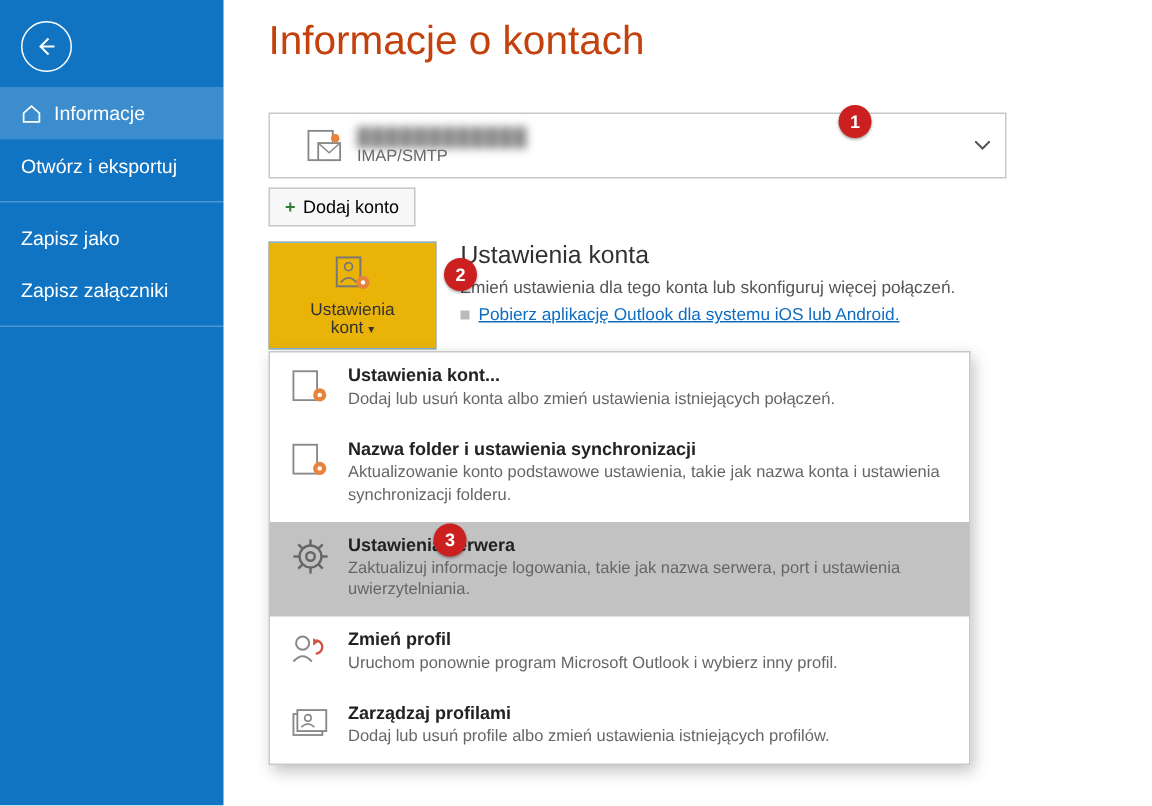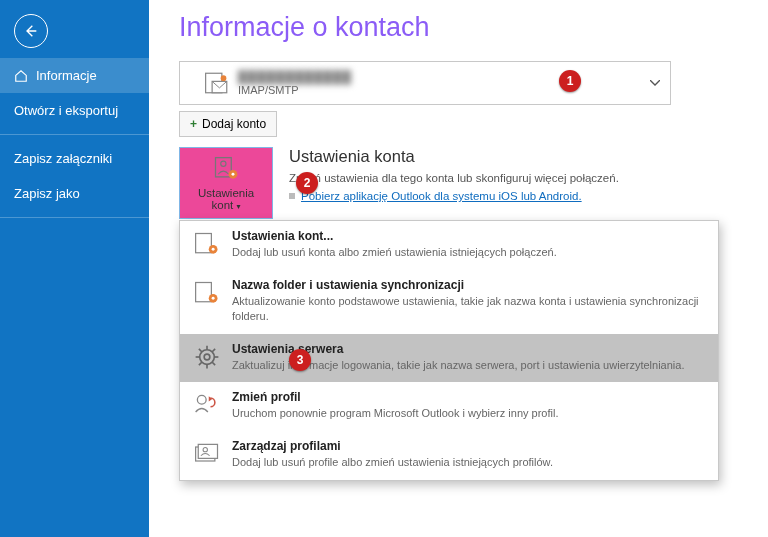--- a/index.html
+++ b/index.html
@@ -8,42 +8,42 @@
 
   .sidebar { width: 149px; background: #1174c3; display: flex; flex-direction: column; padding-top: 8px; }
   .back-btn { width: 34px; height: 34px; border: 1.5px solid #fff; border-radius: 50%; display: flex; align-items: center; justify-content: center; margin: 6px 0 10px 14px; cursor: pointer; }
   .back-btn svg { width: 16px; height: 16px; stroke: #fff; fill: none; stroke-width: 2; }
   .nav-item { color: #fff; font-size: 13px; padding: 10px 14px; display: flex; align-items: center; gap: 8px; cursor: pointer; }
   .nav-item.active { background: rgba(255,255,255,0.18); }
   .nav-item .home-icon { width: 14px; height: 14px; }
   .nav-divider { height: 1px; background: rgba(255,255,255,0.25); margin: 6px 0; }
 
   .main { flex: 1; padding: 12px 30px 20px 30px; overflow: hidden; position: relative; }
-  .page-title { font-size: 27px; font-weight: 300; color: #8b5cf6; margin-bottom: 18px; }
+  .page-title { font-size: 27px; font-weight: 300; color: #c2410c; margin-bottom: 32px; }
 
   .account-select { position: relative; border: 1px solid #c8c8c8; height: 44px; display: flex; align-items: center; padding: 0 24px; width: 492px; cursor: pointer; }
   .account-select .acct-icon { width: 26px; height: 26px; display:flex; align-items:center; justify-content:center; margin-right: 8px; }
   .account-email { font-size: 12px; color: #888; filter: blur(3px); letter-spacing: 1px; }
   .account-type { font-size: 11px; color: #666; }
   .account-caret { position: absolute; right: 10px; }
 
   .add-account-btn { margin-top: 6px; border: 1px solid #c8c8c8; background: #f7f7f7; height: 26px; padding: 0 10px; font-size: 12px; display: inline-flex; align-items: center; gap: 5px; cursor: pointer; }
   .add-account-btn .plus { color: #2e7d32; font-weight: bold; }
 
   .settings-row { display: flex; margin-top: 10px; align-items: flex-start; gap: 16px; position: relative; }
-  .settings-btn { width: 94px; height: 72px; border: 1px solid #7fb6e6; background: #ec4899; display: flex; flex-direction: column; align-items: center; justify-content: center; font-size: 11.5px; color: #333; cursor: pointer; text-align:center; padding: 4px; }
+  .settings-btn { width: 112px; height: 72px; border: 1px solid #7fb6e6; background: #eab308; display: flex; flex-direction: column; align-items: center; justify-content: center; font-size: 11.5px; color: #333; cursor: pointer; text-align:center; padding: 4px; }
   .settings-btn .gear-img { width: 28px; height: 28px; margin-bottom: 4px; }
 
   .settings-desc h3 { font-size: 16.5px; font-weight: 400; color: #313131; margin-bottom: 4px; }
   .settings-desc p { font-size: 11.5px; color: #555; line-height: 1.4; }
   .settings-desc .link-row { display: flex; align-items: center; gap: 6px; margin-top: 4px; font-size: 11.5px; }
   .settings-desc .bullet { width: 6px; height: 6px; background: #bbb; }
   .settings-desc a { color: #0f6cbf; text-decoration: underline; }
 
-  .dropdown { position: absolute; left: 0; top: 73px; width: 540px; background: #fff; border: 1px solid #c8c8c8; box-shadow: 2px 4px 10px rgba(0,0,0,0.25); z-index: 5; }
+  .dropdown { position: absolute; left: 0; top: 73px; width: 468px; background: #fff; border: 1px solid #c8c8c8; box-shadow: 2px 4px 10px rgba(0,0,0,0.25); z-index: 5; }
   .dd-item { display: flex; gap: 10px; padding: 8px 12px 10px 12px; cursor: pointer; }
   .dd-item.highlight { background: #c2c2c2; }
   .dd-icon { width: 30px; height: 30px; flex-shrink: 0; display:flex; align-items:center; justify-content:center; }
   .dd-text h4 { font-size: 12px; font-weight: 600; color: #222; margin-bottom: 2px; }
   .dd-text p { font-size: 11px; color: #666; line-height: 1.35; }
 
   .behind-text { position: absolute; left: 286px; font-size: 11.5px; color: #555; line-height: 1.45; }
   .behind-title { font-size: 16.5px; font-weight: 400; color: #313131; }
 
   .callout { position: absolute; width: 22px; height: 22px; background: #cc1f1f; border-radius: 50%; color: #fff; font-size: 12px; font-weight: 600; display: flex; align-items: center; justify-content: center; z-index: 20; box-shadow: 0 1px 2px rgba(0,0,0,0.4); }
@@ -64,24 +64,24 @@
       <svg class="home-icon" viewBox="0 0 24 24" fill="none" stroke="#fff" stroke-width="2">
           <path d="M3 11 L12 3 L21 11 V21 H3 Z"></path>
         </svg>
       <span>Informacje</span>
     </div>
     <div class="nav-item">
       <span>Otwórz i eksportuj</span>
     </div>
     <div class="nav-divider"></div>
     <div class="nav-item">
+      <span>Zapisz jako</span>
+    </div>
+    <div class="nav-item">
       <span>Zapisz załączniki</span>
-    </div>
-    <div class="nav-item">
-      <span>Zapisz jako</span>
     </div>
     <div class="nav-divider"></div>
   </div>
 
   <div class="main">
     <h1 class="page-title">Informacje o kontach</h1>
 
     <div class="account-select">
       <div class="acct-icon">
         <svg viewBox="0 0 32 32" width="26" height="26">

